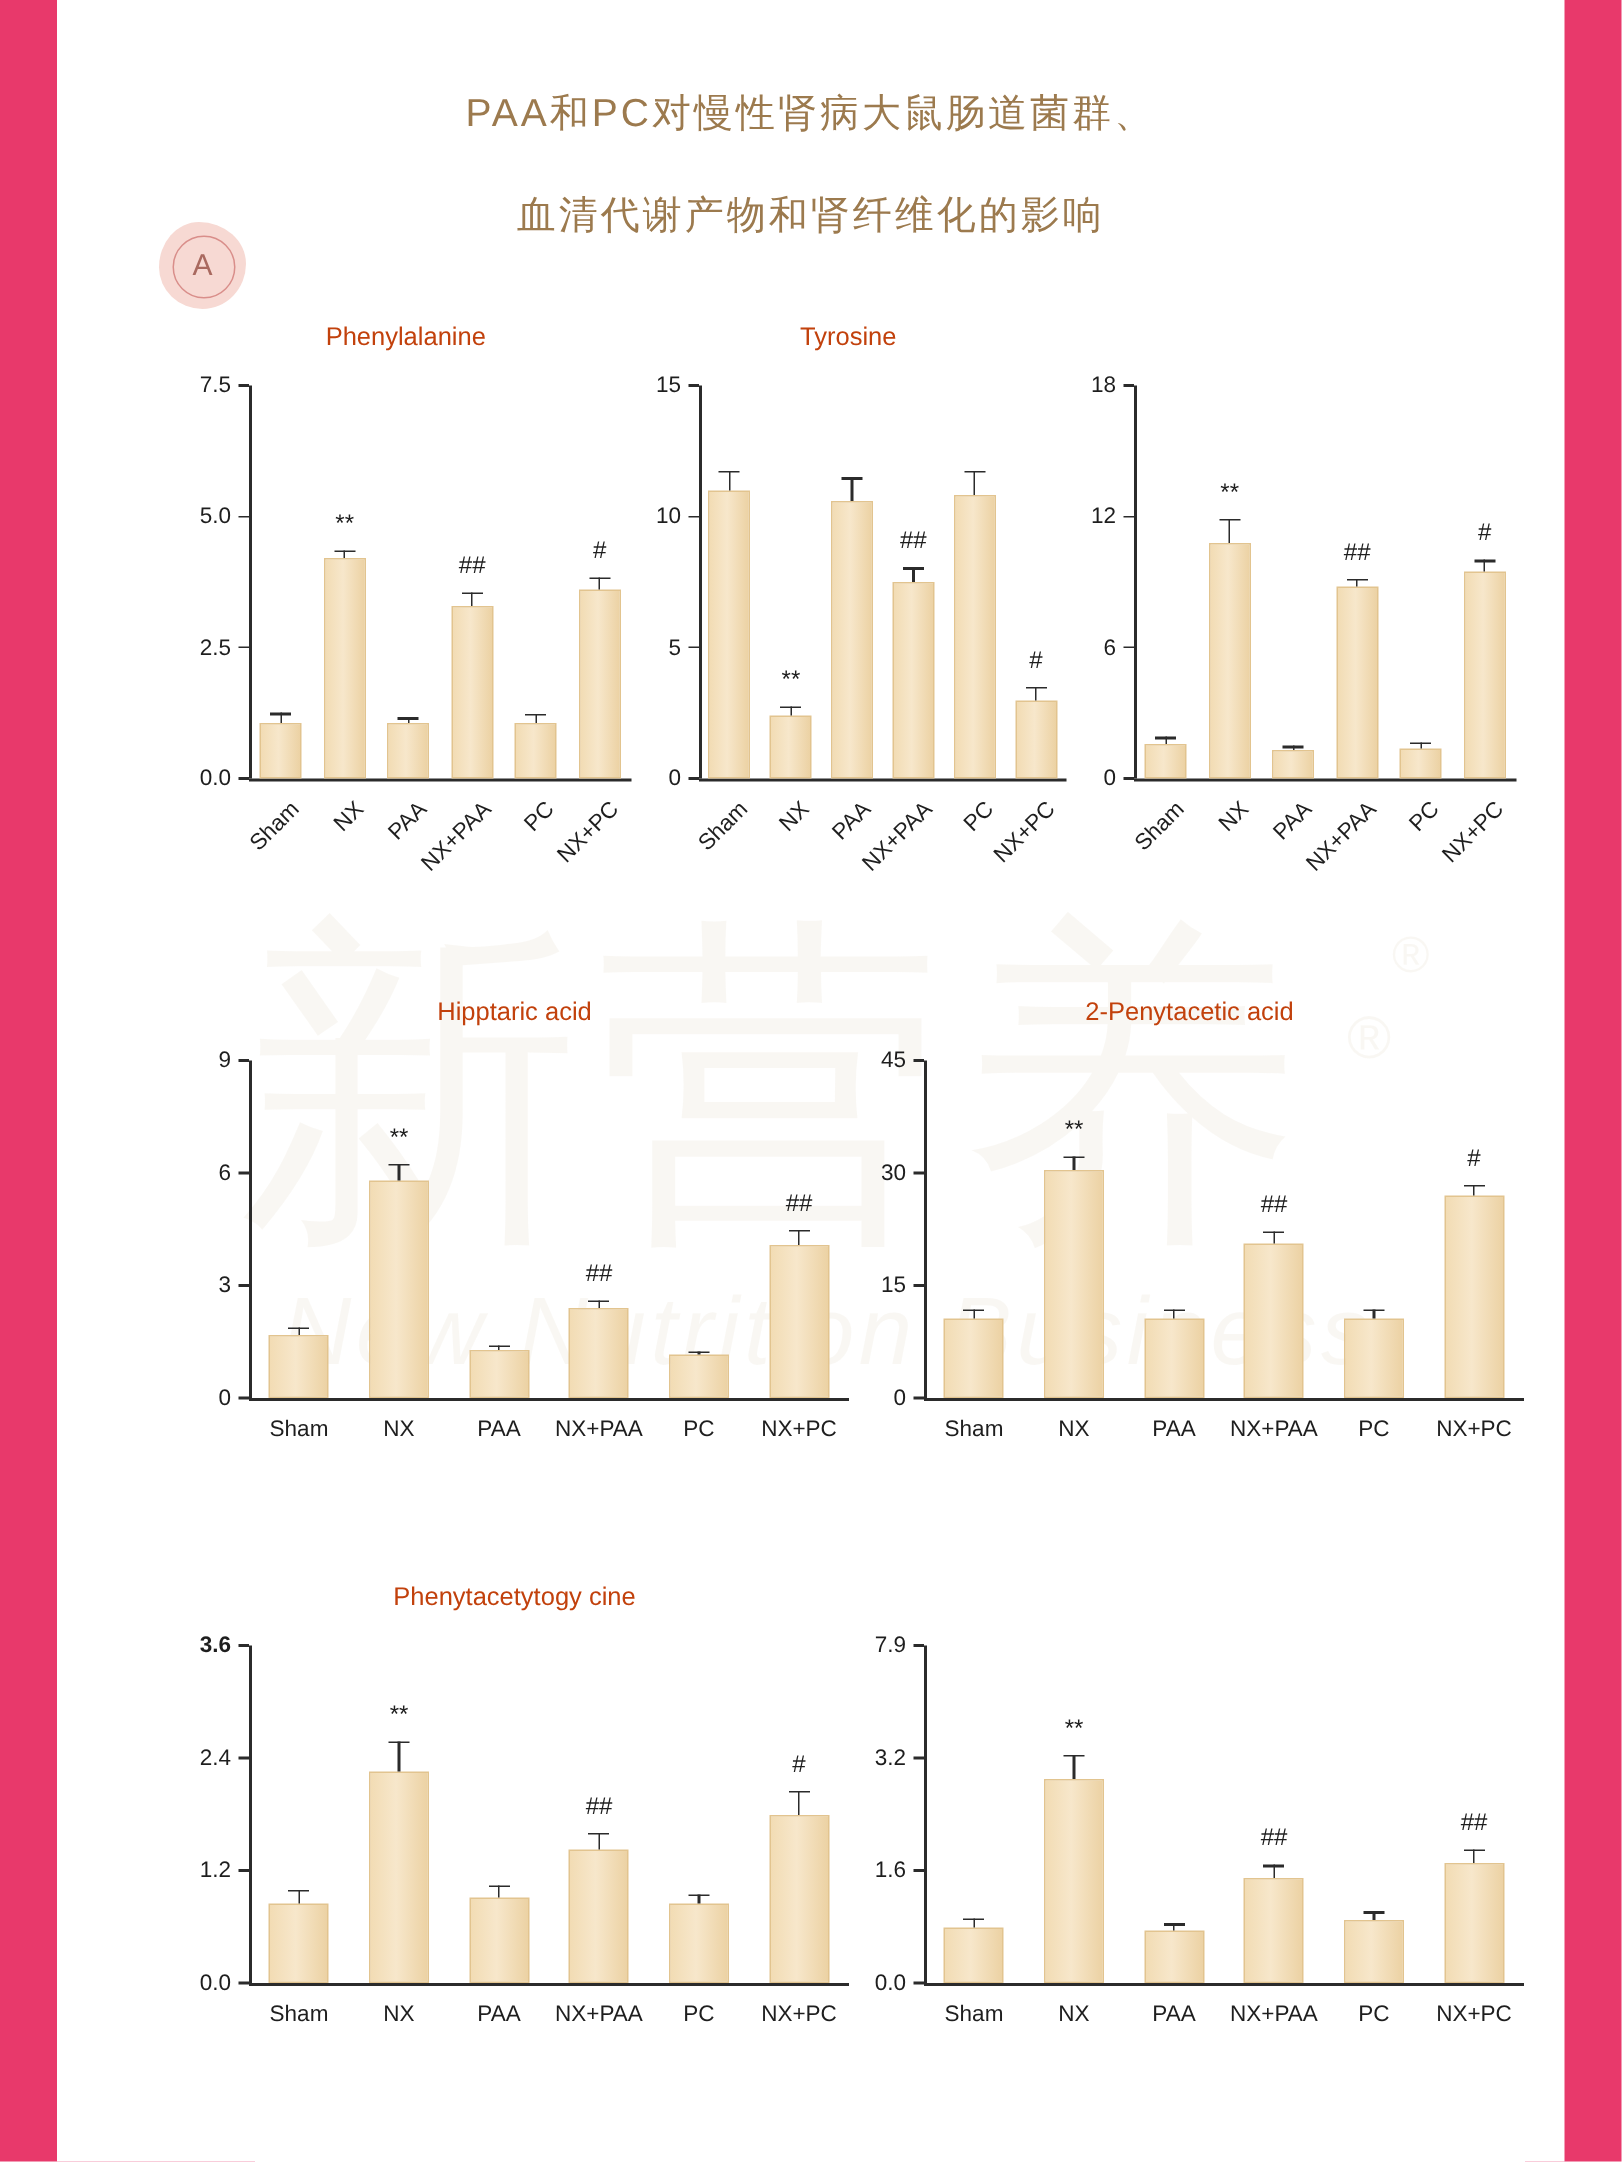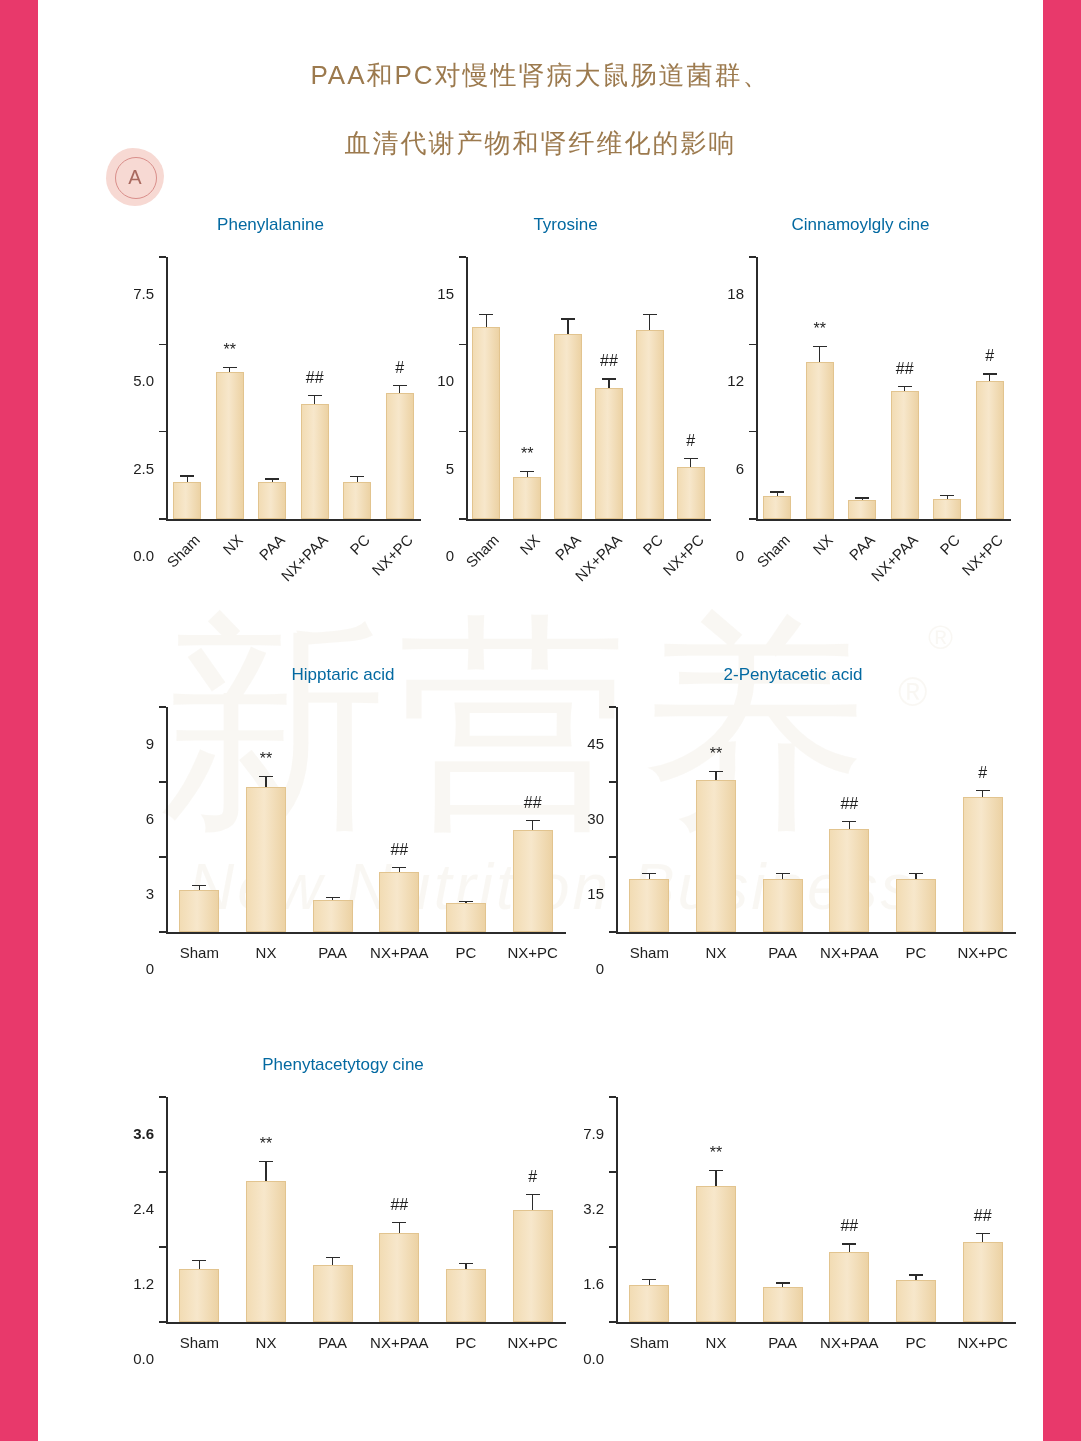--- a/index.html
+++ b/index.html
@@ -62,28 +62,28 @@
     position:absolute;left:770px;top:70px;font-size:40px;color:#c9b896;
   }
   .wm .reg2{
     position:absolute;left:800px;top:18px;font-size:34px;color:#c9b896;
   }
 
   
   .chart{position:absolute;}
   .ch-title{
     position:absolute;left:0;top:0;width:100%;
-    text-align:center;color:#0369a1;font-size:17px;white-space:nowrap;
+    text-align:center;color:#c2410c;font-size:17px;white-space:nowrap;
   }
   .plot{position:absolute;}
   .axis-line{position:absolute;background:#2b2b2b;}
   .tick{position:absolute;background:#2b2b2b;height:1.5px;width:7px;}
   .ylab{
     position:absolute;text-align:right;color:#1e1e1e;font-size:15px;
-    transform:translateY(-50%);white-space:nowrap;margin-top:36px;
+    transform:translateY(-50%);white-space:nowrap;
   }
   .bar{
     position:absolute;bottom:0;
     background:linear-gradient(to right,#f2dcb4,#f7e7cb 45%,#ecd2a4);
     border:1px solid #e2c48f;
     box-sizing:border-box;
   }
   .err{position:absolute;background:#2b2b2b;width:1.4px;}
   .errcap{position:absolute;background:#2b2b2b;height:1.4px;}
   .sig{
@@ -200,21 +200,20 @@
           <div class="errcap" style="left: 176.75px; top: 56.7667px; width: 14px;"></div>
           <div class="xlab rot" style="left: 83.75px; top: 274px; width: 104px;">PC</div>
           <div class="bar" style="left: 210.583px; width: 28px; height: 52.4px;"></div>
           <div class="err" style="left: 223.883px; top: 200.867px; height: 8.73333px;"></div>
           <div class="errcap" style="left: 217.583px; top: 200.867px; width: 14px;"></div>
           <div class="sig" style="left: 224.583px; top: 174.867px;">#</div>
           <div class="xlab rot" style="left: 124.583px; top: 274px; width: 104px;">NX+PC</div>
         </div>
       </div>
       <div class="chart" style="left: 660px; top: 215px; width: 325px; height: 392px;">
-        <div class="ch-title">Cinnamoylgly cine</div>
         <div class="plot" style="left: 58px; top: 42px; width: 255px; height: 262px;">
           <div class="axis-line" style="left: 0px; top: 0px; width: 1.8px; height: 262px;"></div>
           <div class="axis-line" style="left: 0px; top: 262px; height: 1.8px; width: 255px;"></div>
           <div class="tick" style="left: -7px; top: 261.25px;"></div>
           <div class="ylab" style="left: -56px; top: 262px; width: 44px;">0</div>
           <div class="tick" style="left: -7px; top: 173.917px;"></div>
           <div class="ylab" style="left: -56px; top: 174.667px; width: 44px;">6</div>
           <div class="tick" style="left: -7px; top: 86.5833px;"></div>
           <div class="ylab" style="left: -56px; top: 87.3333px; width: 44px;">12</div>
           <div class="tick" style="left: -7px; top: -0.75px;"></div>

